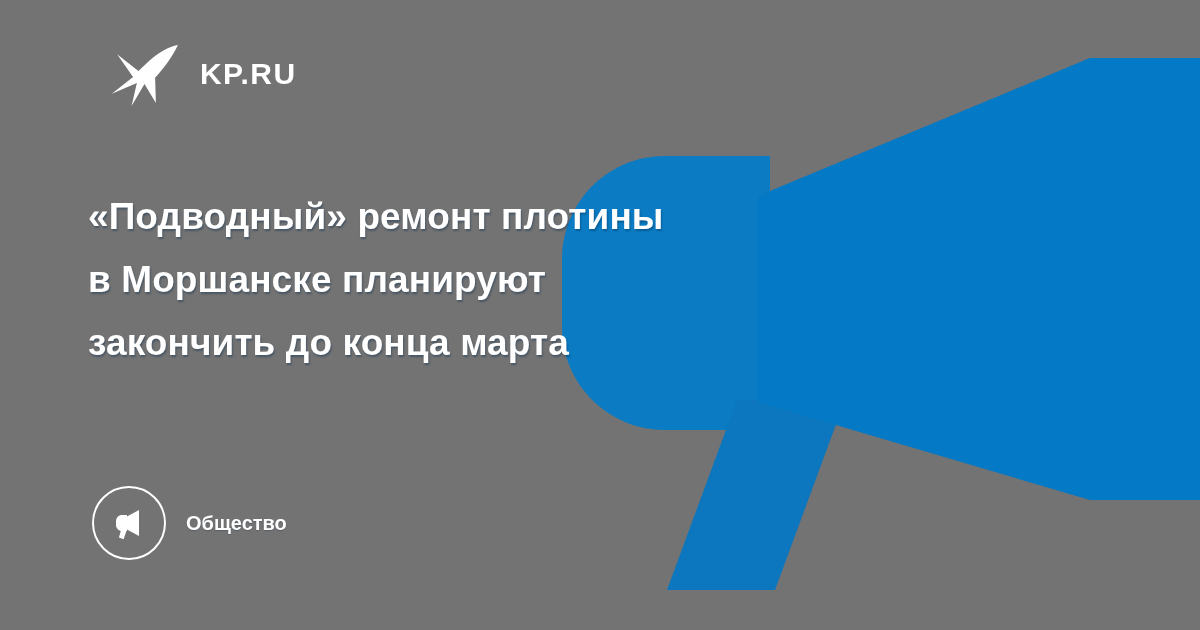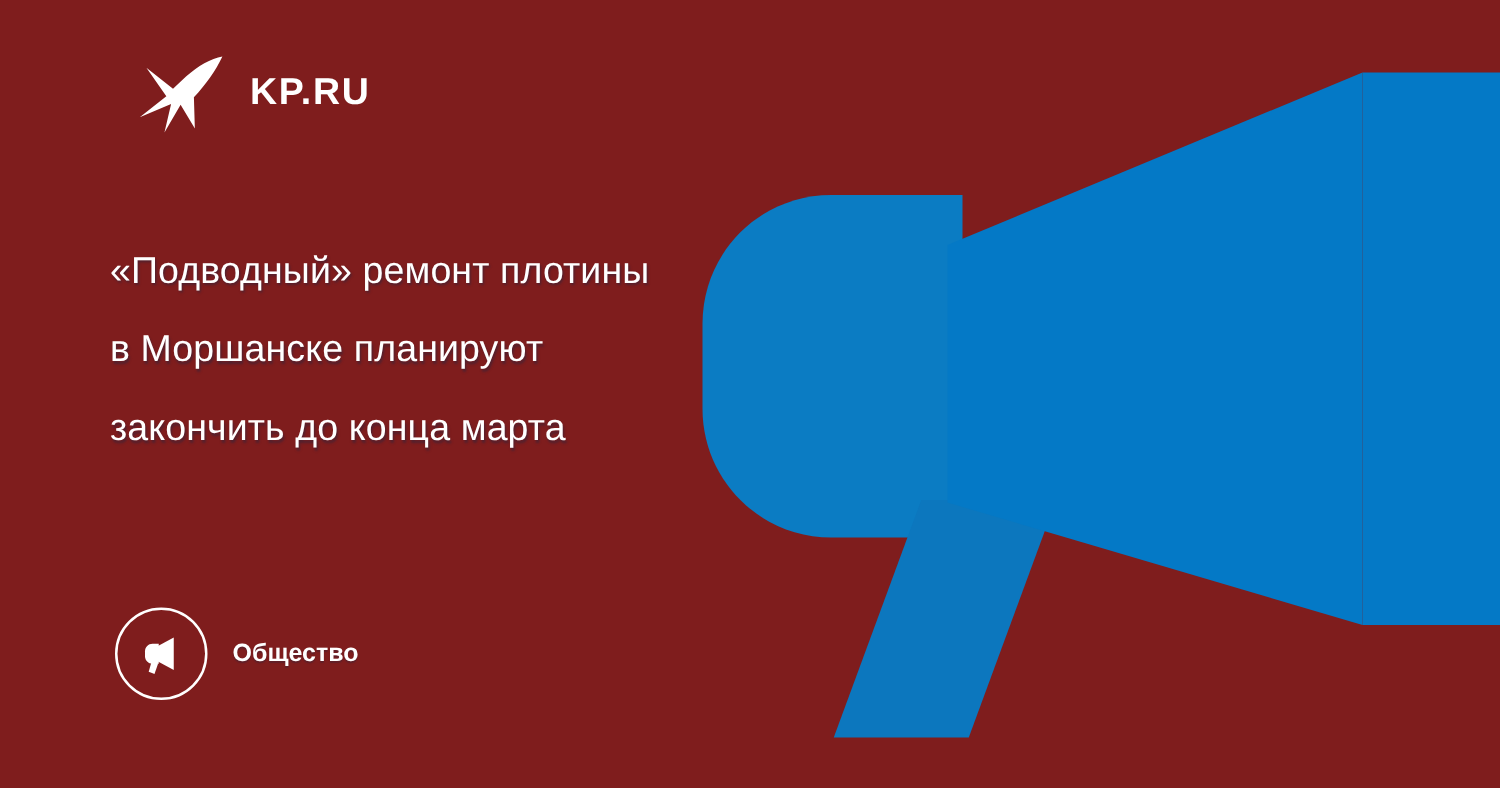--- a/index.html
+++ b/index.html
@@ -9,21 +9,21 @@
   }
   body {
     font-family: "Liberation Sans", "DejaVu Sans", sans-serif;
   }
 
   #share-card {
     position: relative;
     width: 1200px;
     height: 630px;
     overflow: hidden;
-    background: #7f1d1d;
+    background: #737373;
   }
 
   
   .watermark {
     position: absolute;
     inset: 0;
     width: 1200px;
     height: 630px;
     pointer-events: none;
   }
@@ -53,22 +53,22 @@
   }
 
   
   .headline {
     position: absolute;
     left: 88px;
     top: 185px;
     width: 930px;
     margin: 0;
     color: #ffffff;
-    font-size: 30px;
-    font-weight: normal;
+    font-size: 37px;
+    font-weight: bold;
     line-height: 63px;
     letter-spacing: 0.1px;
     text-shadow: 1px 2px 2px rgba(0, 40, 75, 0.38);
     white-space: pre-line;
   }
 
   
   .category {
     position: absolute;
     left: 92px;

